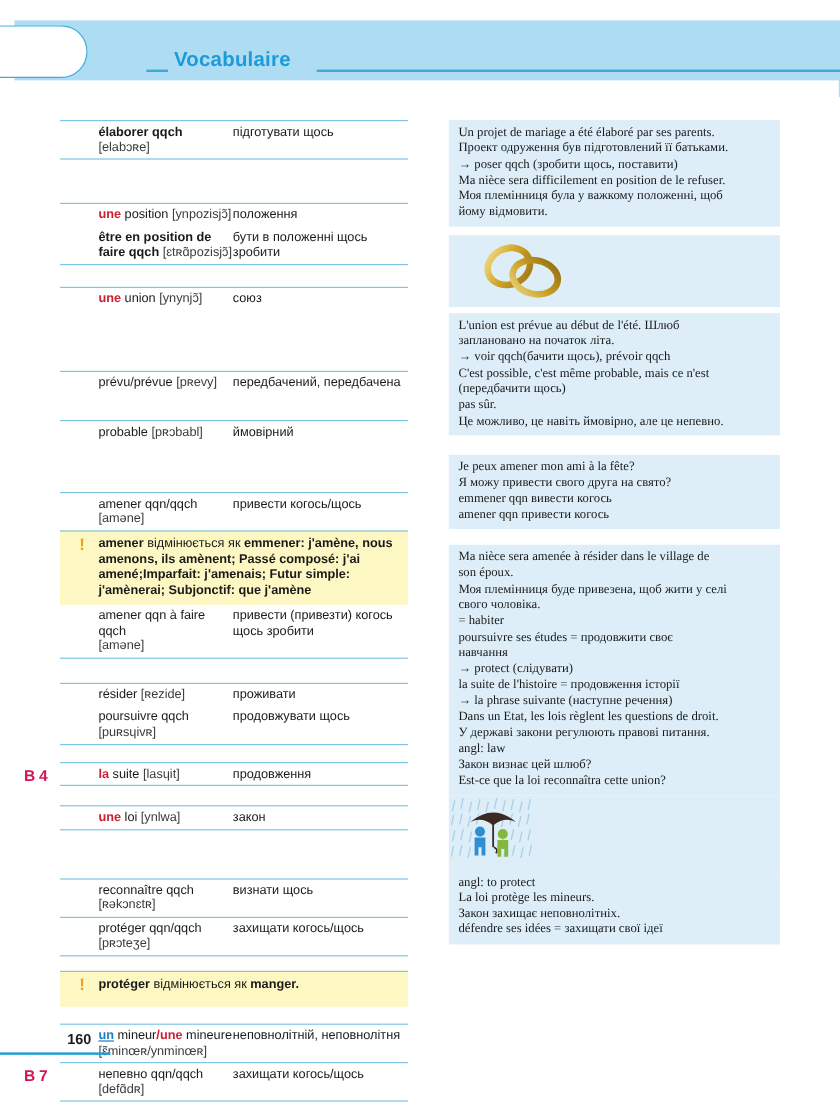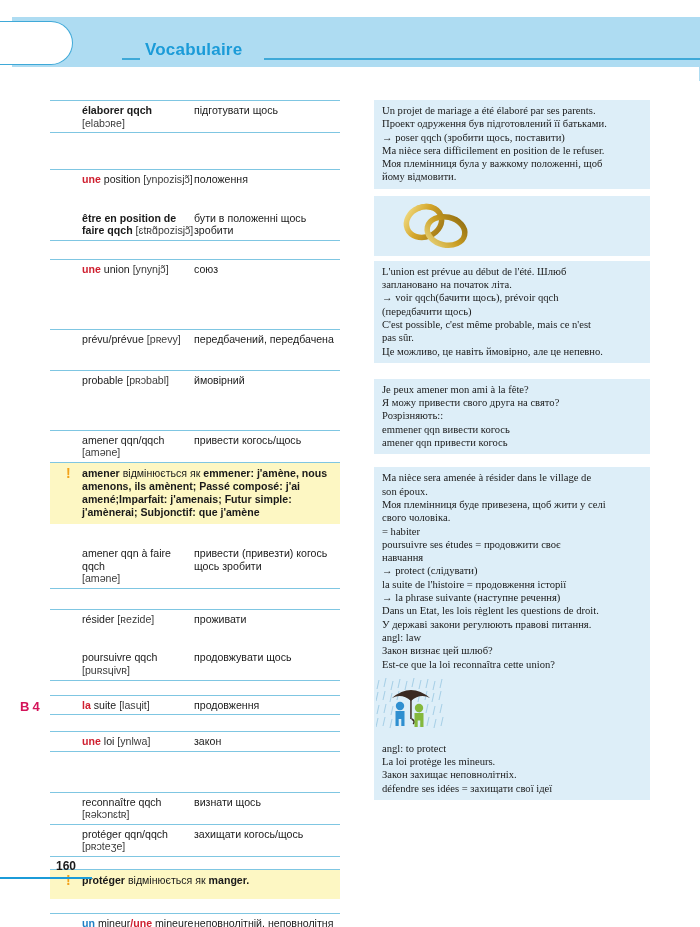--- a/index.html
+++ b/index.html
@@ -50,21 +50,21 @@
   }
 
   
   .vrow{
     position:relative;
     display:flex;
     border-top:1.2px solid #7fc6e2;
     padding:3px 0 3px 0;
     box-sizing:border-box;
   }
-  .vrow.nb{border-top:none;margin-top:20px;}
+  .vrow.nb{border-top:none;}
   .vrow .fr{
     width:144px;flex:0 0 144px;
     font-size:10.6px;line-height:12.6px;
     color:#1a1a1a;
     padding-left:32px;
     box-sizing:border-box;
   }
   .vrow .uk{
     flex:1;
     font-size:10.6px;line-height:12.6px;
@@ -345,32 +345,31 @@
         <ellipse cx="34" cy="24" rx="18" ry="15" fill="none" stroke="url(#g1)" stroke-width="5.5" transform="rotate(-22 34 24)" stroke-dasharray="16 90" stroke-dashoffset="30"></ellipse>
       </svg>
     </div>
 
     <div class="rgap" style="height:5px"></div>
 
     <div class="rblock">
       <span class="rline">L'union est prévue au début de l'été. Шлюб</span>
       <span class="rline">заплановано на початок літа.</span>
       <span class="rline">→ voir qqch(бачити щось), prévoir qqch</span>
+      <span class="rline">C'est possible, c'est même probable, mais ce n'est</span>
       <span class="rline">(передбачити щось)</span>
-      <span class="rline">C'est possible, c'est même probable, mais ce n'est</span>
       <span class="rline">pas sûr.</span>
       <span class="rline"> Це можливо, це навіть ймовірно, але це непевно.</span>
     </div>
 
     <div class="rgap" style="height:16px"></div>
 
     <div class="rblock">
       <span class="rline">Je peux amener mon ami à la fête?</span>
       <span class="rline">Я можу привести свого друга на свято?</span>
-      <span class="rline">Розрізняють::</span>
       <span class="rline">emmener qqn  вивести когось</span>
       <span class="rline">amener qqn   привести когось</span>
     </div>
 
     <div class="rgap" style="height:13px"></div>
 
     <div class="rblock">
       <span class="rline">Ma nièce sera amenée à résider dans le village de</span>
       <span class="rline">son époux.</span>
       <span class="rline">Моя племінниця буде привезена, щоб жити у селі</span>

